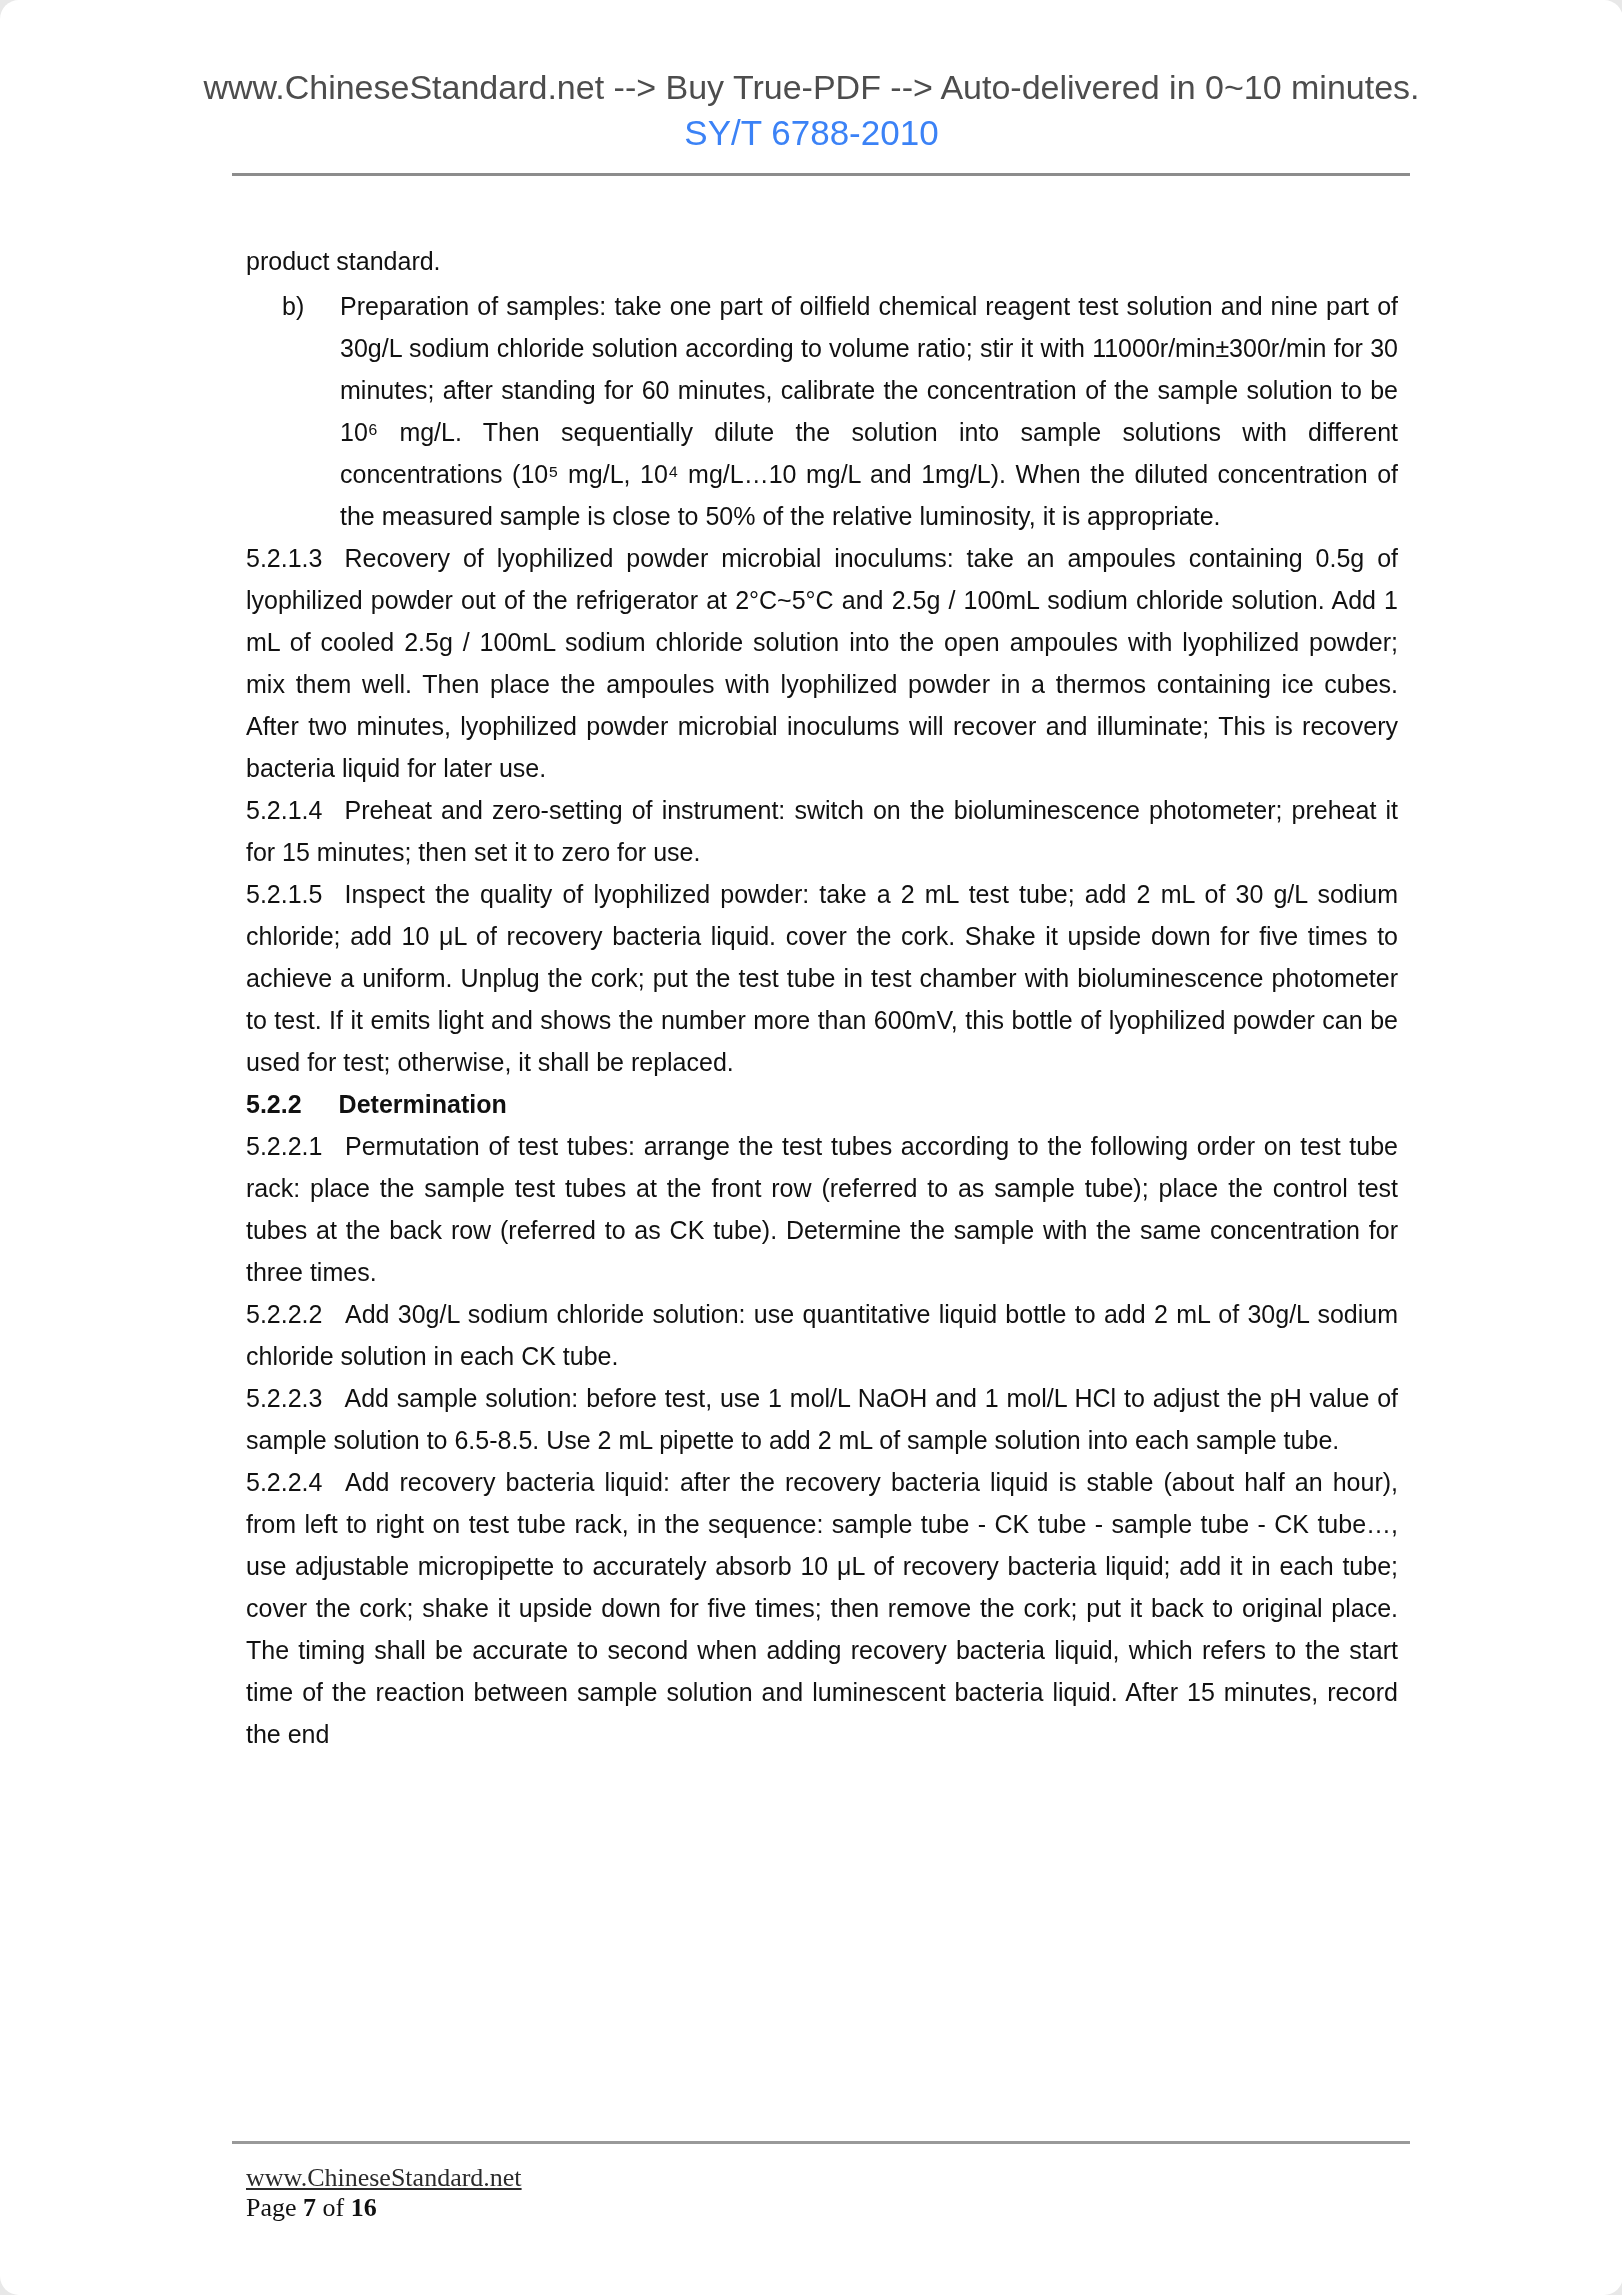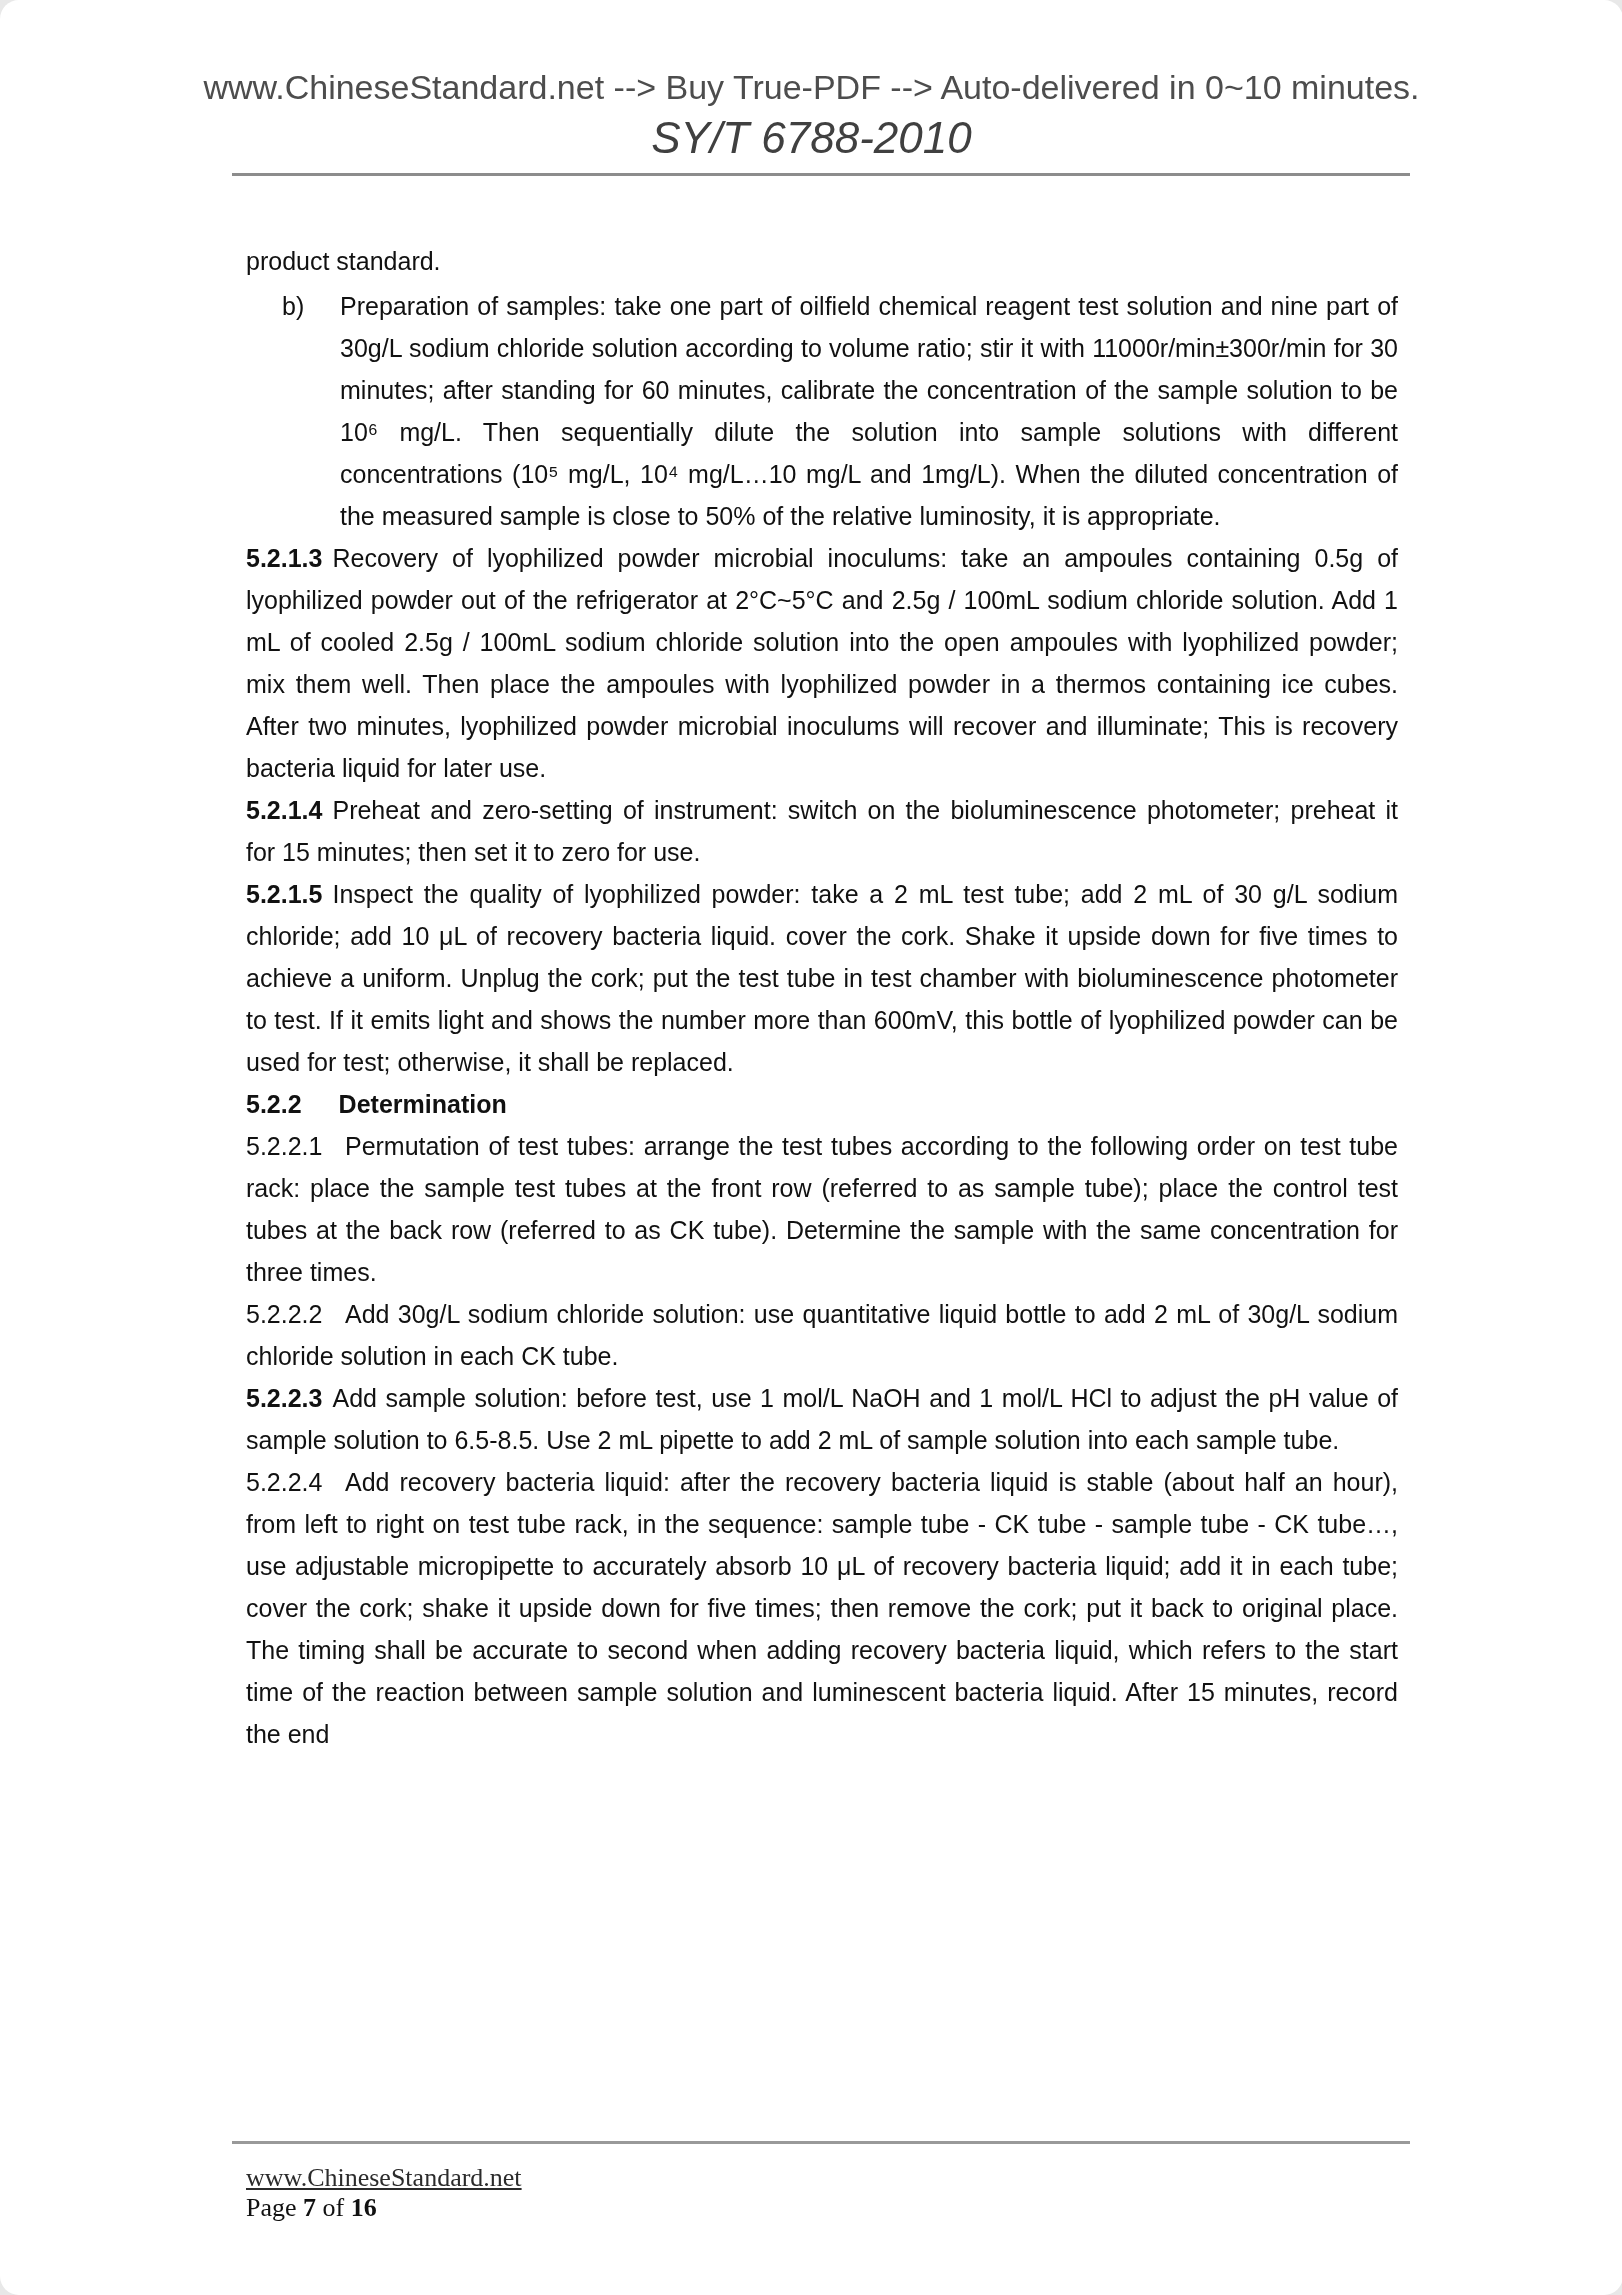--- a/index.html
+++ b/index.html
@@ -15,42 +15,42 @@
   }
   .promo {
     position:absolute; top:68px; left:0; width:100%;
     text-align:center;
     font-size:34px; color:#4d4d4d;
     white-space:nowrap;
   }
   .doc-number {
     position:absolute; top:113px; left:0; width:100%;
     text-align:center;
-    font-size:44px; color:#404040;font-style:italic;
+    font-size:35px; color:#3b82f6;
   }
   .rule {
     position:absolute; left:232px; width:1178px; height:2.5px;
     background:#8c8c8c;
   }
   .header-rule { top:173px; }
   .footer-rule { top:2141px; background:#999999; }
   .content {
     position:absolute; top:240px; left:246px; width:1152px;
     font-size:25px; line-height:42px;
     text-align:justify;
   }
   .content p { margin:0; }
   .indented { margin-left:94px; }
   .item-b {
     position:relative;
     margin-left:94px; margin-top:3.3px;
   }
   .item-marker { position:absolute; left:-58px; top:0; }
   .para { margin-top:38px; }
-  .gap-normal { margin-right:10px;font-weight:bold; }
+  .gap-normal { margin-right:22px; }
   .gap-wide { margin-right:22.5px; }
   .heading { font-weight:bold; }
   .heading .num { margin-right:37px; }
   .footer-row {
     position:absolute; top:2163px; left:246px; width:1144px;
     display:flex; justify-content:space-between; align-items:baseline;
     font-family:"Liberation Serif","DejaVu Serif",serif;
     font-size:26px; color:#222222;flex-direction:column;
   }
   .site-link { text-decoration:underline; color:#2b2b2b; cursor:pointer; }

